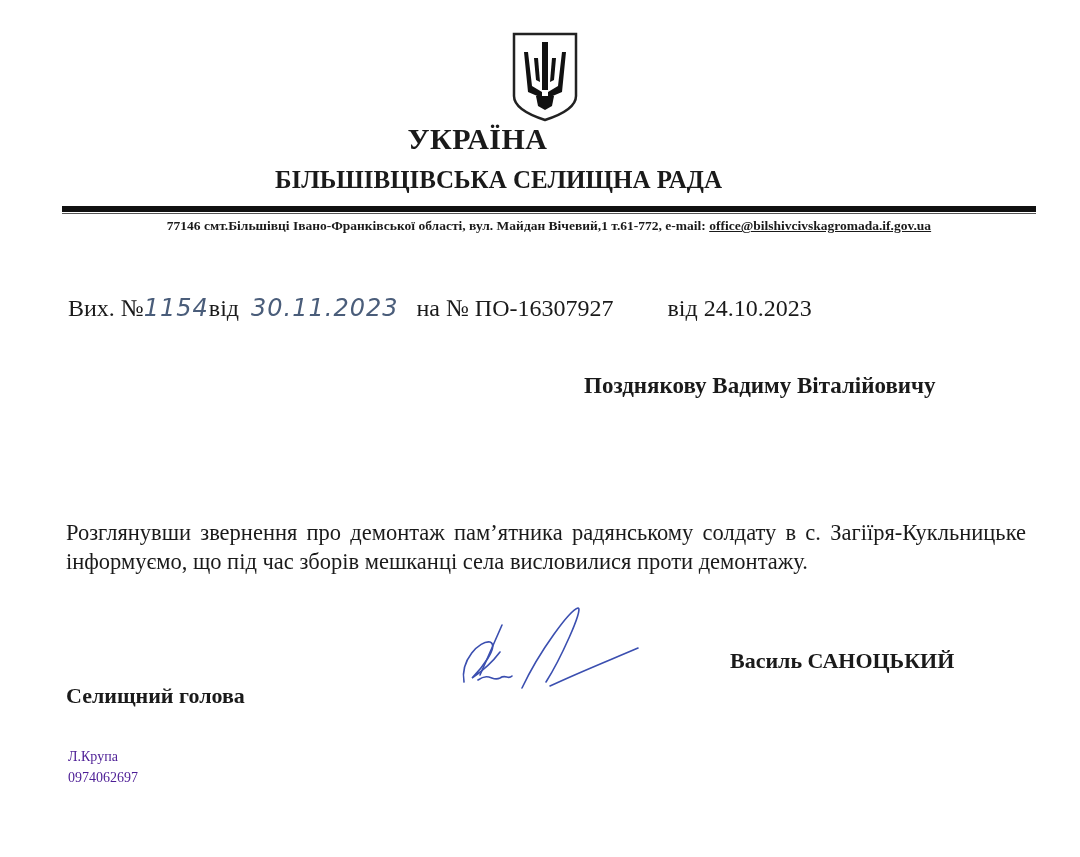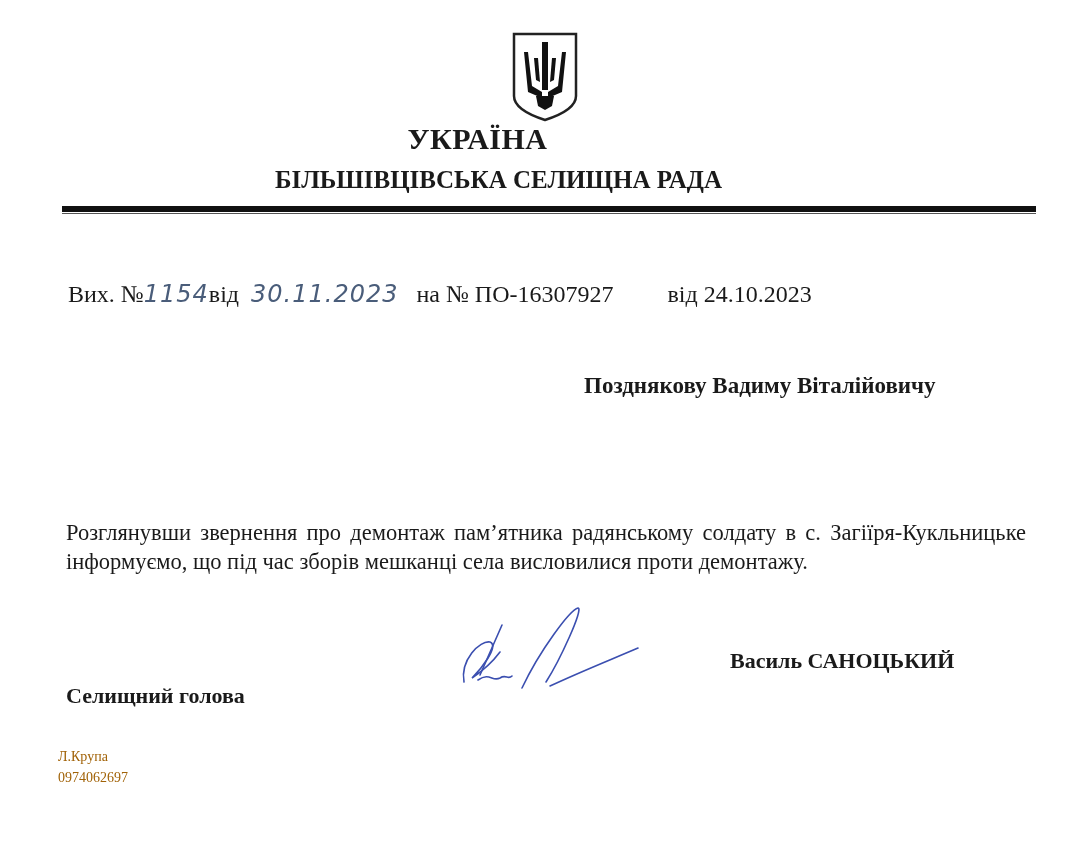--- a/index.html
+++ b/index.html
@@ -6,28 +6,28 @@
   body { width:1080px; height:857px; background:#ffffff; position:relative; overflow:hidden;
          font-family:"Liberation Serif", serif; color:#1a1a1a; }
   .abs { position:absolute; }
   .emblem { left:510px; top:30px; width:70px; height:92px; }
   .title1 { left:0; width:955px; top:122px; text-align:center; font-size:30px; font-weight:bold; letter-spacing:0.5px; }
   .title2 { left:0; width:997px; top:166px; text-align:center; font-size:25px; font-weight:bold; }
   .rule { left:62px; top:206px; width:974px; height:6px; background:#111; }
   .rule2 { left:62px; top:213px; width:974px; height:1px; background:#555; }
   .addr { left:62px; width:974px; top:217px; text-align:center; font-size:13.5px; font-weight:bold; line-height:17px; }
   .addr a { color:#1a1a1a; text-decoration:underline; }
-  .outline { left:68px; top:280px; font-size:24px; white-space:nowrap; }
+  .outline { left:68px; top:294px; font-size:24px; white-space:nowrap; }
   .hand { font-family:"DejaVu Sans", sans-serif; font-style:italic; color:#4a5d7a; font-size:24px; letter-spacing:1px; }
   .recipient { left:584px; top:373px; font-size:23px; font-weight:bold; }
   .body { left:66px; top:518px; width:960px; font-size:22.5px; line-height:29px; text-align:justify; }
   .sig-label { left:66px; top:648px; font-size:22px; font-weight:bold;margin-top:35px; }
   .sig-name { left:730px; top:648px; font-size:22px; font-weight:bold; }
   .signature { left:450px; top:590px; width:200px; height:110px; }
-  .exec { left:58px; top:746px; font-size:14px; line-height:21px; color:#a16207; }
+  .exec { left:68px; top:746px; font-size:14px; line-height:21px; color:#4c1d95; }
 </style>
 </head>
 <body>
 
 <svg class="abs emblem" viewBox="0 0 70 92">
   <path d="M4 4 H66 V66 Q66 80 35 90 Q4 80 4 66 Z" fill="#fff" stroke="#222" stroke-width="2.5"></path>
   <g fill="#111">
     <rect x="32" y="12" width="6" height="48"></rect>
     <path d="M14 22 L18 22 L22 56 L32 62 L32 68 L18 62 Z"></path>
     <path d="M56 22 L52 22 L48 56 L38 62 L38 68 L52 62 Z"></path>
@@ -36,20 +36,21 @@
     <path d="M26 66 L44 66 L42 76 L35 80 L28 76 Z"></path>
   </g>
 </svg>
 
 <div class="abs title1">УКРАЇНА</div>
 <div class="abs title2">БІЛЬШІВЦІВСЬКА СЕЛИЩНА РАДА</div>
 <div class="abs rule"></div>
 <div class="abs rule2"></div>
 
 <div class="abs addr">
+  <div><span>77146 смт.Більшівці  Івано-Франківської області, вул. Майдан Вічевий,1 т.61-772, e-mail: </span><a>office@bilshivcivskagromada.if.gov.ua</a></div>
 </div>
 
 <div class="abs outline">
   <span>Вих. №</span><span class="hand">1154</span><span>від</span>&nbsp;&nbsp;<span class="hand">30.11.2023</span>&nbsp;&nbsp;&nbsp;<span>на № ПО-16307927</span><span style="display:inline-block;width:54px"></span><span>від 24.10.2023</span>
 </div>
 
 <div class="abs recipient">Позднякову Вадиму Віталійовичу</div>
 
 <div class="abs body">Розглянувши звернення про демонтаж пам’ятника радянському солдату в с. Загіїря-Кукльницьке інформуємо, що під час зборів мешканці села висловилися проти демонтажу.</div>
 

